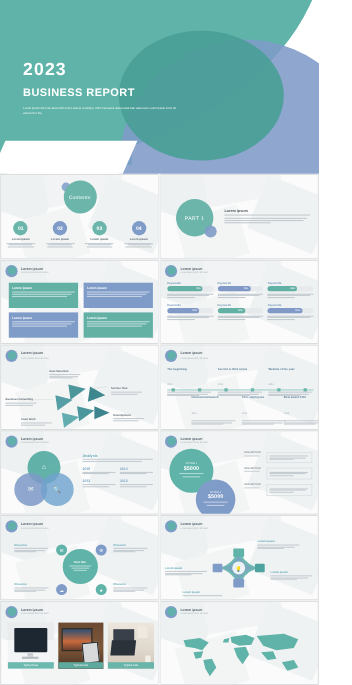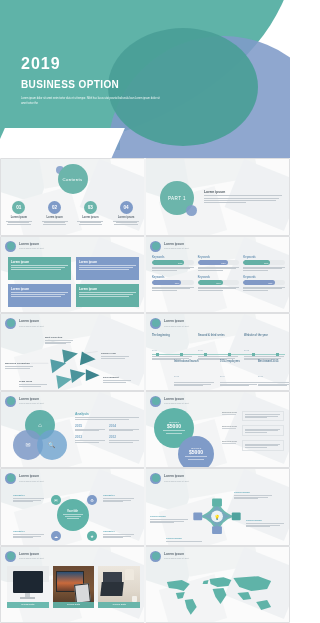--- a/index.html
+++ b/index.html
@@ -177,22 +177,22 @@
 
 <div class="deck">
 
   <div class="cover">
     <div class="cv-teal"></div>
     <div class="cv-teal2"></div>
     <div class="cv-blue"></div>
     <div class="cv-dark"></div>
     <div class="cv-wedge"></div>
     <div class="cv-txt">
-      <div class="cv-year">2019</div>
-      <div class="cv-title">BUSINESS OPTION</div>
+      <div class="cv-year">2023</div>
+      <div class="cv-title">BUSINESS REPORT</div>
       <div class="cv-sub">Lorem ipsum dolor sit amet enim tortor duis et ut tempor. Nibh hac lacus utat pourtat bab wala loan Lorem ipsum dolor sit amet tortor the</div>
     </div>
   </div>
 
   <div class="grid">
 
     <div class="cell">
       <div class="slide">
         <div class="bgpoly">
           <i class="p1"></i>

